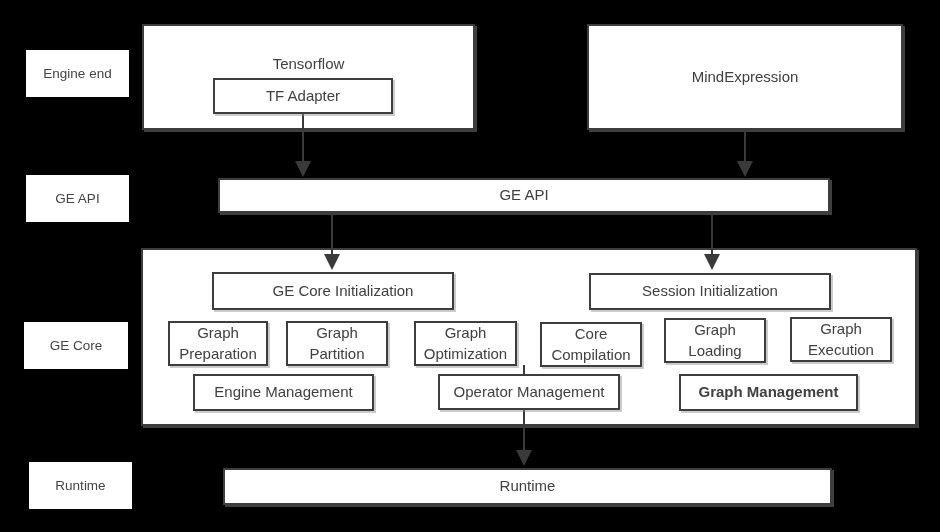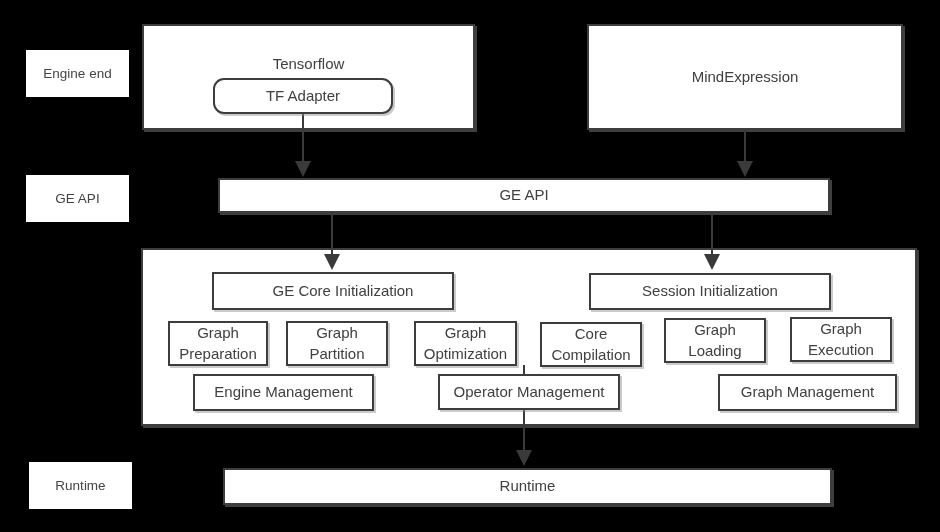--- a/index.html
+++ b/index.html
@@ -33,37 +33,37 @@
   }
   .inner{z-index:1;}
   
   #lbl-frontend{left:26px;top:50px;width:103px;height:47px;}
   #lbl-geapi  {left:26px;top:175px;width:103px;height:47px;}
   #lbl-gecore {left:24px;top:322px;width:104px;height:47px;}
   #lbl-runtime{left:29px;top:462px;width:103px;height:47px;}
   
   #tensorflow{left:142px;top:24px;width:333px;height:106px;align-items:flex-start;}
   #tensorflow .box-title{margin-top:28px;}
-  #tf-adapter{left:213px;top:78px;width:180px;height:36px;border-radius:11px;}
+  #tf-adapter{left:213px;top:78px;width:180px;height:36px;}
   #mindexpression{left:587px;top:24px;width:316px;height:106px;}
   
   #geapi-bar{left:218px;top:178px;width:612px;height:35px;}
   
   #gecore-box{left:141px;top:248px;width:776px;height:178px;}
   #gecore-init        {left:69px; top:22px; width:242px;height:38px;padding-left:20px;}
   #session-init       {left:446px;top:23px; width:242px;height:37px;}
   #graph-preparation  {left:25px; top:71px; width:100px;height:45px;padding:0 6px;}
   #graph-partition    {left:143px;top:71px; width:102px;height:45px;padding:0 6px;}
   #graph-optimization {left:271px;top:71px; width:103px;height:45px;padding:8px 4px;}
   #graph-compilation  {left:397px;top:72px; width:102px;height:45px;padding:0 6px;}
   #graph-loading      {left:521px;top:68px; width:102px;height:45px;padding:12px 6px;}
   #graph-execution    {left:647px;top:67px; width:102px;height:45px;padding:0 6px;}
   #engine-management  {left:50px; top:124px;width:181px;height:37px;}
   #operator-management{left:295px;top:124px;width:182px;height:36px;}
-  #graph-management   {left:575px;top:124px;width:179px;height:37px;}
+  #graph-management   {left:536px;top:124px;width:179px;height:37px;font-weight:bold;}
   
   #runtime-bar{left:223px;top:468px;width:609px;height:37px;}
   
   .arrow-line{position:absolute;width:2px;background:#3a3a3a;}
   .arrow-head{
     position:absolute;width:0;height:0;
     border-left:8px solid transparent;
     border-right:8px solid transparent;
     border-top:16px solid #3a3a3a;
   }
@@ -81,20 +81,23 @@
 </head>
 <body>
 
 <div id="canvas">
 
   <div id="lbl-frontend" class="label-box">
     <span>Engine end</span>
   </div>
   <div id="lbl-geapi" class="label-box">
     <span>GE API</span>
+  </div>
+  <div id="lbl-gecore" class="label-box">
+    <span>GE Core</span>
   </div>
   <div id="lbl-runtime" class="label-box">
     <span>Runtime</span>
   </div>
 
   <div id="tensorflow" class="box">
     <span class="box-title">Tensorflow</span>
   </div>
   <div id="tf-adapter" class="box inner">
     <span>TF Adapter</span>

